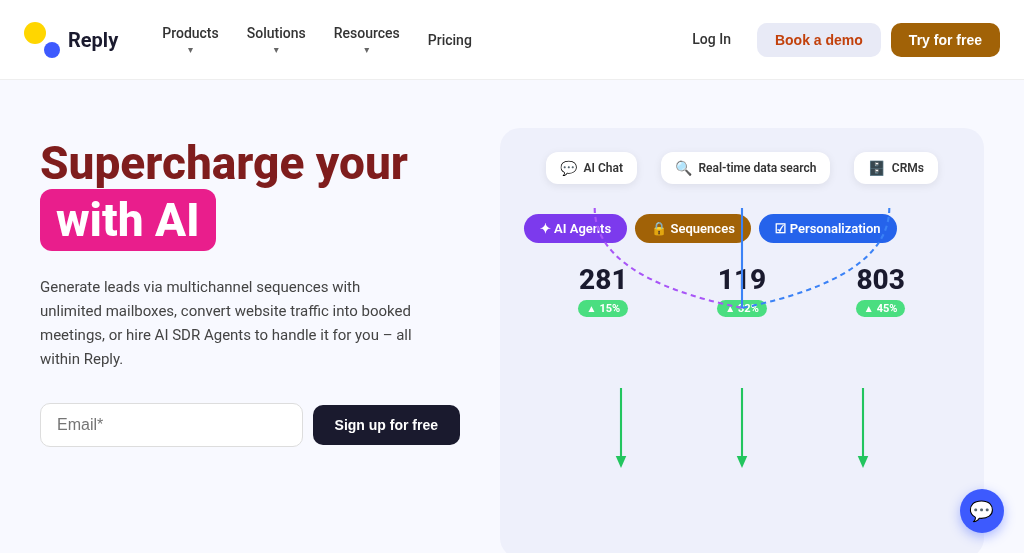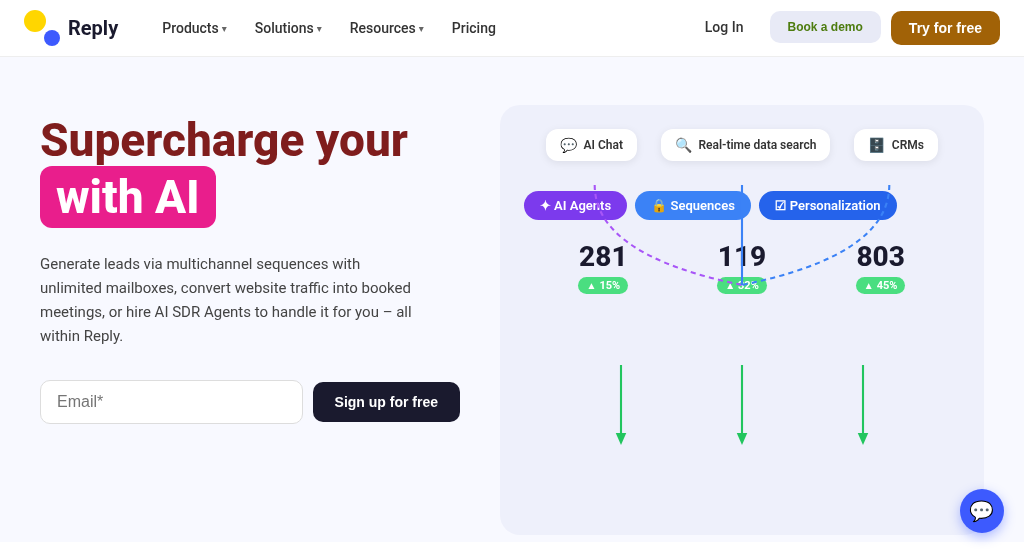--- a/index.html
+++ b/index.html
@@ -1,40 +1,40 @@
 <!DOCTYPE html>
 <html><head>
   <meta charset="utf-8">
   <style>
     * { margin: 0; padding: 0; box-sizing: border-box; }
     body { font-family: -apple-system, BlinkMacSystemFont, 'Segoe UI', Roboto, sans-serif; background: #fff; width: 1024px; height: 553px; overflow: hidden; }
 
     
     .navbar {
-      display: flex; align-items: center; padding: 0 24px; height: 57px;
+      display: flex; align-items: center; padding: 0 24px; height: 80px;
       background: #fff; border-bottom: 1px solid #eee; position: relative; z-index: 10;
     }
     .logo-wrap { display: flex; align-items: center; gap: 8px; margin-right: 32px; }
     .logo-icon { width: 36px; height: 36px; position: relative; }
     .logo-circle-yellow { width: 22px; height: 22px; border-radius: 50%; background: #FFD600; position: absolute; top: 0; left: 0; }
     .logo-circle-blue { width: 16px; height: 16px; border-radius: 50%; background: #3D5AFE; position: absolute; bottom: 0; right: 0; }
     .logo-text { font-size: 20px; font-weight: 700; color: #1a1a2e; }
 
     .nav-links { display: flex; align-items: center; gap: 4px; flex: 1; }
     .nav-item {
       display: flex; align-items: center; gap: 3px; padding: 6px 12px;
       font-size: 14px; font-weight: 500; color: #333; cursor: pointer;
-      border-radius: 6px; white-space: nowrap;
+      border-radius: 6px; white-space: nowrap; flex-direction: column;
     }
     .nav-chevron { font-size: 10px; color: #666; }
 
     .nav-right { display: flex; align-items: flex-start; gap: 10px; }
     .btn-login { font-size: 14px; font-weight: 500; color: #333; padding: 8px 16px; cursor: pointer; border-radius: 8px; }
     .btn-demo {
-      font-size: 12px; font-weight: 600; color: #4d7c0f; padding: 9px 18px;
+      font-size: 14px; font-weight: 600; color: #c2410c; padding: 9px 18px;
       background: #e8eaf6; border-radius: 10px; cursor: pointer; border: none;
     }
     .btn-try {
       font-size: 14px; font-weight: 600; color: #fff; padding: 9px 18px;
       background: #a16207; border-radius: 10px; cursor: pointer; border: none;
     }
 
     
     .main { display: flex; padding: 48px 40px 0 40px; gap: 40px; background: #f8f9ff; min-height: calc(553px - 68px); position: relative; }
 
@@ -79,21 +79,21 @@
     .bubble-crms { background: #fff; }
 
     
     .diagram-mid { display: flex; flex-direction: row; align-items: center; gap: 8px; margin-bottom: 20px; }
     .tag-pill {
       display: flex; align-items: center; gap: 6px; padding: 7px 16px;
       border-radius: 20px; font-size: 13px; font-weight: 600; color: #fff;
       width: fit-content;
     }
     .tag-ai { background: #7c3aed; }
-    .tag-seq { background: #3b82f6; text-align: center; }
+    .tag-seq { background: #a16207; text-align: center; }
     .tag-pers { background: #2563eb; }
 
     
     .stats-row { display: flex; justify-content: space-around; align-items: flex-end; padding: 0 10px; margin-top: 10px; }
     .stat-item { display: flex; flex-direction: column; align-items: center; gap: 4px; }
     .stat-num { font-size: 28px; font-weight: 800; color: #1a1a2e; }
     .stat-badge {
       display: flex; align-items: center; gap: 3px; background: #4ade80;
       color: #fff; border-radius: 12px; padding: 2px 8px; font-size: 11px; font-weight: 700;
     }

